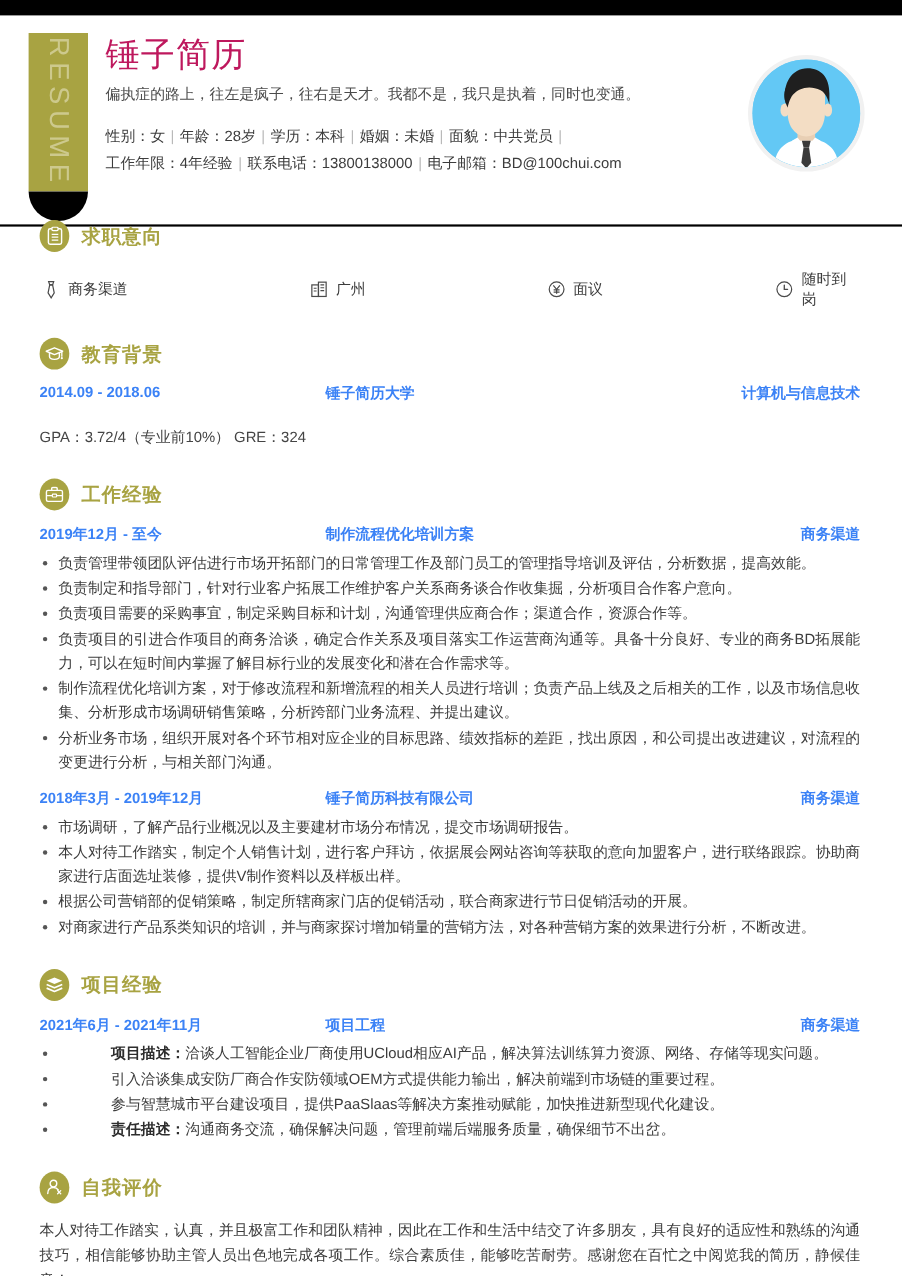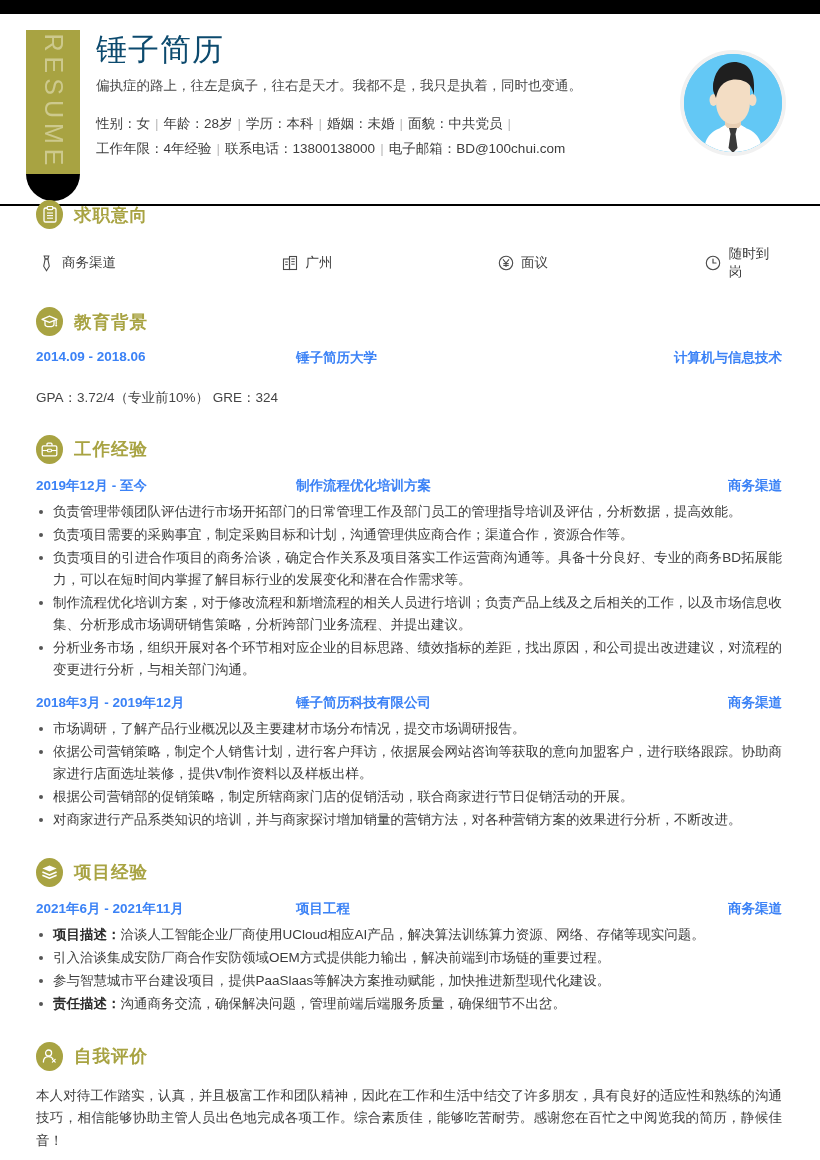--- a/index.html
+++ b/index.html
@@ -70,21 +70,21 @@
   }
 
   .hdr-main {
     position: absolute;
     left: 96px;
     top: 18px;
     width: 560px;
   }
   .hdr-name {
     font-size: 31px;
-    color: #0c4a6e;
+    color: #be185d;
     font-weight: 400;
     line-height: 1.15;
     letter-spacing: 1px;
     margin: 0 0 8px 0;
   }
   .hdr-slogan {
     font-size: 13.5px;
     color: #4a4a4a;
     line-height: 1.5;
     margin: 0 0 16px 0;
@@ -234,21 +234,21 @@
   ul.bullets li::before {
     content: "";
     position: absolute;
     left: 3px;
     top: 9px;
     width: 4px;
     height: 4px;
     border-radius: 50%;
     background: #555;
   }
-  ul.bullets li b { font-weight: bold; color: #2d2d2d; }
+  ul.bullets li b { font-weight: bold; color: #2d2d2d; margin-left: 48px; }
 
   .para {
     font-size: 13.5px;
     line-height: 1.68;
     color: #3c3c3c;
     margin-top: 14px;
     text-align: justify;
   }
 
   .sec-gap { height: 26px; }
@@ -421,34 +421,35 @@
 
       <div class="sec-body">
 
         <div class="entry-head">
           <span class="c-date">2019年12月 - 至今</span>
           <span class="c-org">制作流程优化培训方案</span>
           <span class="c-role">商务渠道</span>
         </div>
         <ul class="bullets">
           <li>负责管理带领团队评估进行市场开拓部门的日常管理工作及部门员工的管理指导培训及评估，分析数据，提高效能。</li>
+          <li>负责制定和指导部门，针对行业客户拓展工作维护客户关系商务谈合作收集掘，分析项目合作客户意向。</li>
           <li>负责项目需要的采购事宜，制定采购目标和计划，沟通管理供应商合作；渠道合作，资源合作等。</li>
           <li>负责项目的引进合作项目的商务洽谈，确定合作关系及项目落实工作运营商沟通等。具备十分良好、专业的商务BD拓展能力，可以在短时间内掌握了解目标行业的发展变化和潜在合作需求等。</li>
           <li>制作流程优化培训方案，对于修改流程和新增流程的相关人员进行培训；负责产品上线及之后相关的工作，以及市场信息收集、分析形成市场调研销售策略，分析跨部门业务流程、并提出建议。</li>
           <li>分析业务市场，组织开展对各个环节相对应企业的目标思路、绩效指标的差距，找出原因，和公司提出改进建议，对流程的变更进行分析，与相关部门沟通。</li>
         </ul>
 
         <div class="entry-head">
           <span class="c-date">2018年3月 - 2019年12月</span>
           <span class="c-org">锤子简历科技有限公司</span>
           <span class="c-role">商务渠道</span>
         </div>
         <ul class="bullets">
           <li>市场调研，了解产品行业概况以及主要建材市场分布情况，提交市场调研报告。</li>
-          <li>依据公司营销策略，制定个人销售计划，进行客户拜访，依据展会网站咨询等获取的意向加盟客户，进行联络跟踪。协助商家进行店面选址装修，提供V制作资料以及样板出样。</li>
+          <li>本人对待工作踏实，制定个人销售计划，进行客户拜访，依据展会网站咨询等获取的意向加盟客户，进行联络跟踪。协助商家进行店面选址装修，提供V制作资料以及样板出样。</li>
           <li>根据公司营销部的促销策略，制定所辖商家门店的促销活动，联合商家进行节日促销活动的开展。</li>
           <li>对商家进行产品系类知识的培训，并与商家探讨增加销量的营销方法，对各种营销方案的效果进行分析，不断改进。</li>
         </ul>
 
       </div>
     </div>
 
     <div class="sec-gap"></div>
 
     <div class="section">

